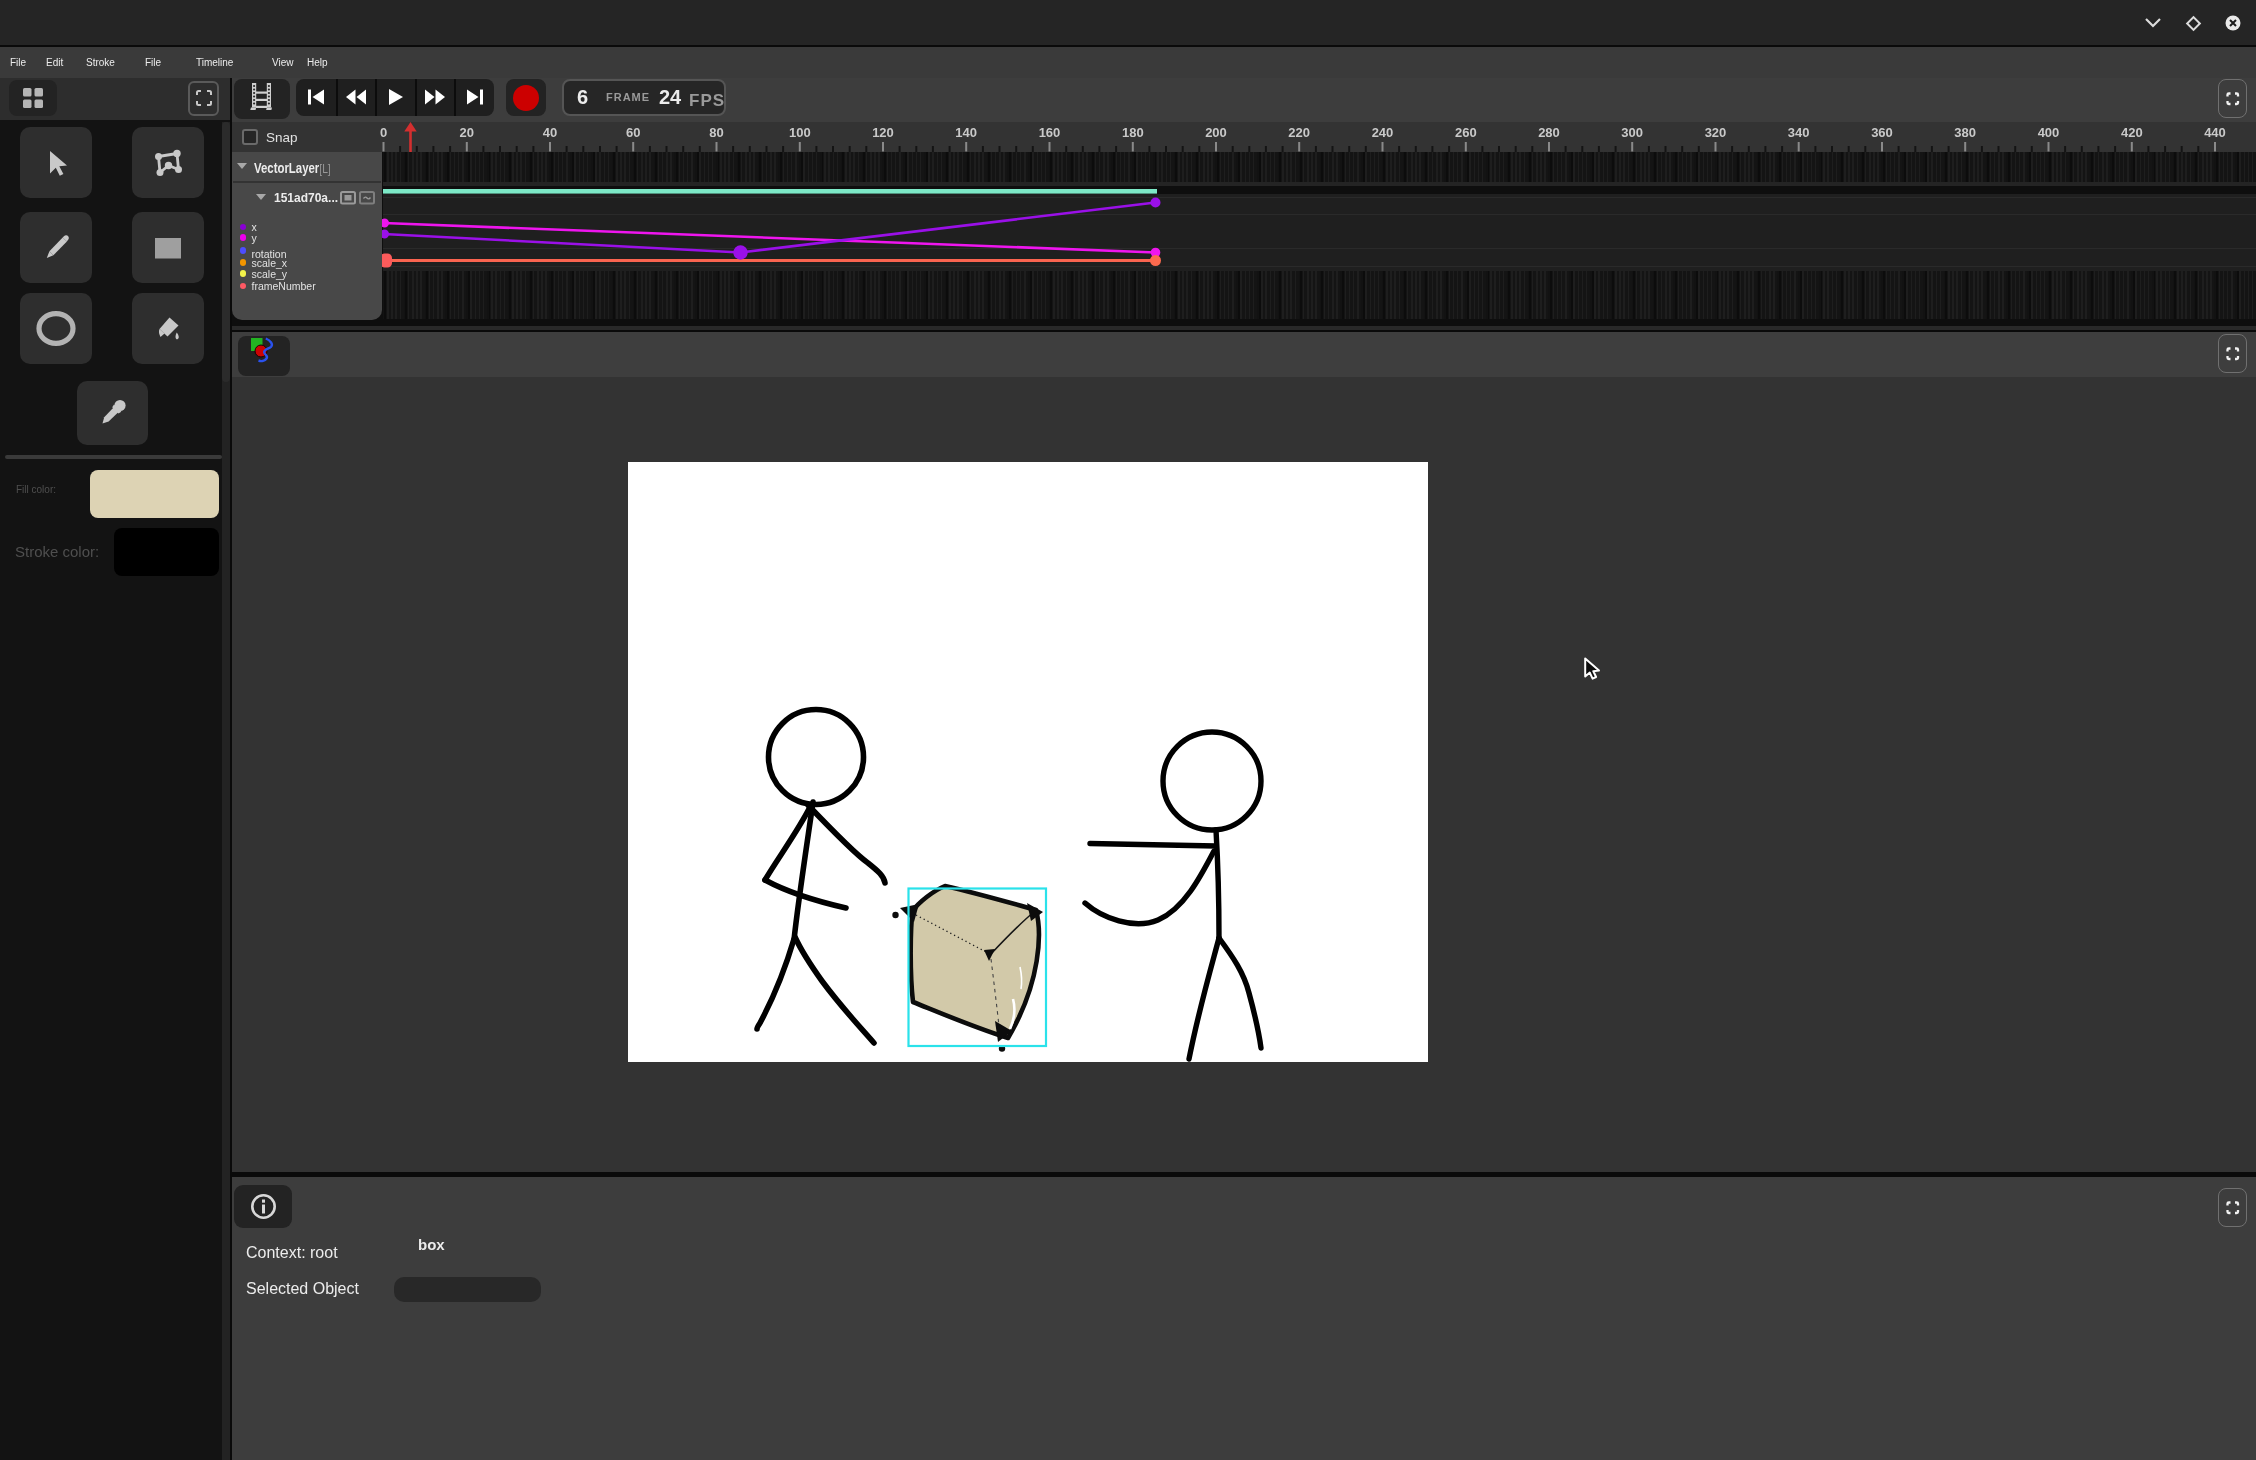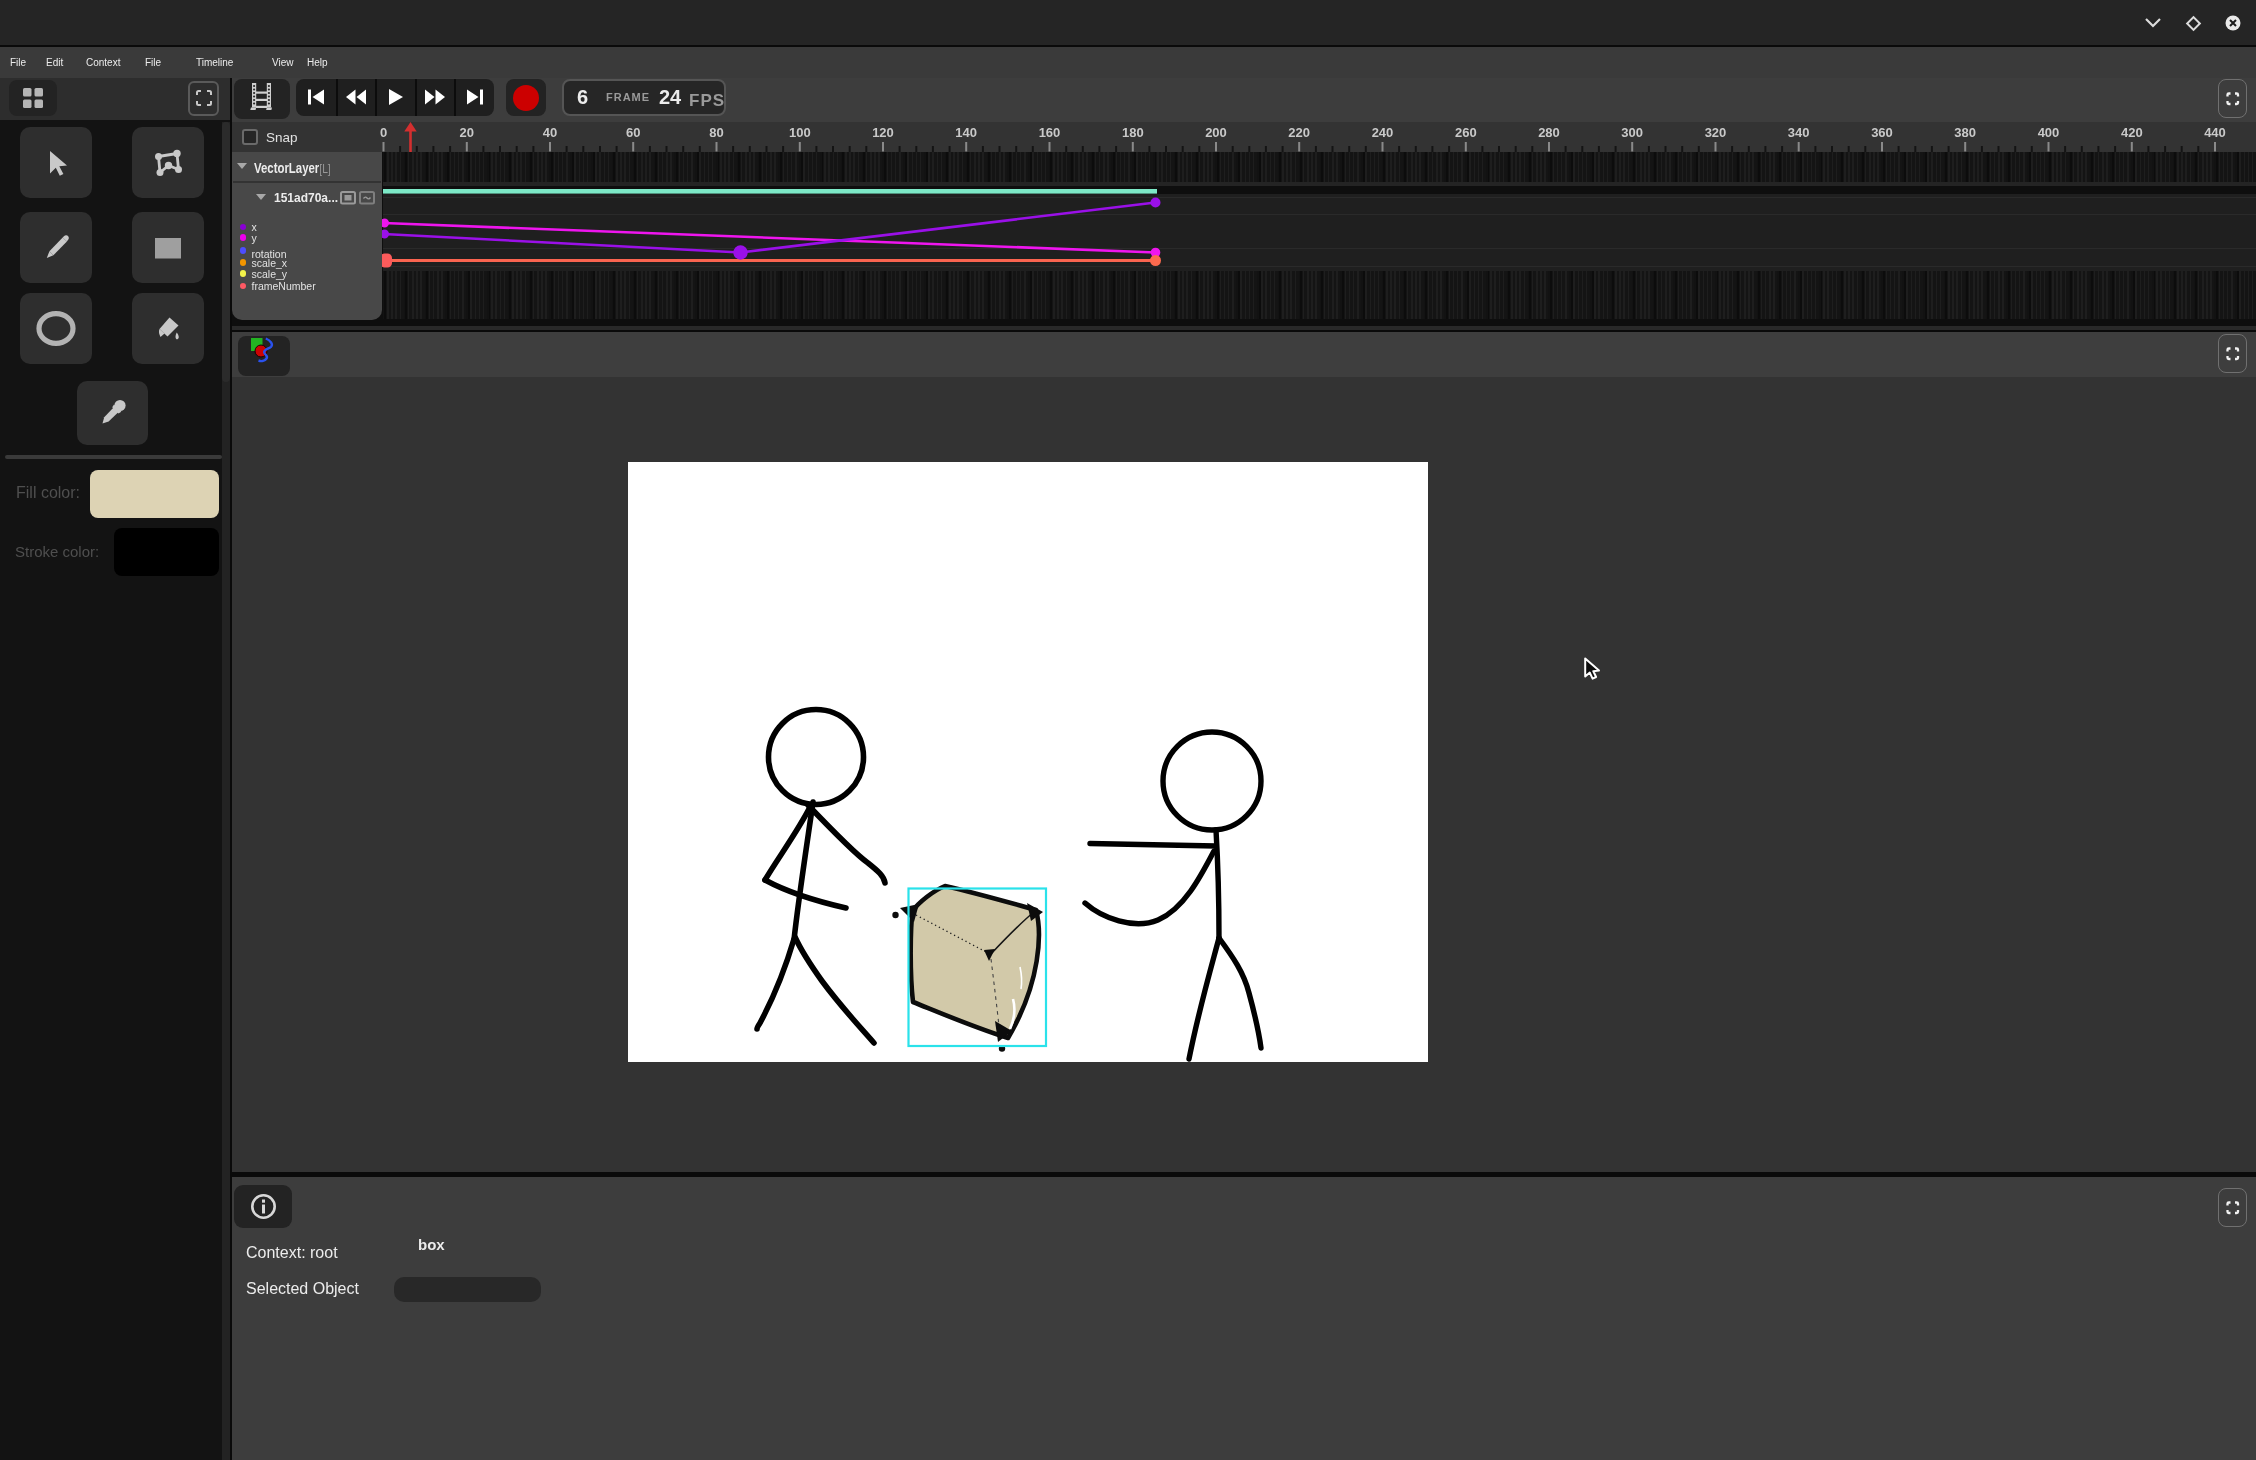--- a/index.html
+++ b/index.html
@@ -41,21 +41,21 @@
 <svg class="abs" style="left:2184px;top:14px" width="18" height="18">
       <rect x="5" y="5" width="9" height="9" transform="rotate(45 9.5 9.5)" fill="none" stroke="#dcdcdc" stroke-width="2"></rect>
     </svg>
 <svg class="abs" style="left:2224px;top:14px" width="18" height="18">
       <circle cx="9" cy="9" r="7.5" fill="#e9e9e9"></circle>
       <path d="M6 6 L12 12 M12 6 L6 12" stroke="#1c1c1c" stroke-width="2"></path>
     </svg>
 <div class="abs menubar"></div>
 <span class="menuitem" style="left:10px">File</span>
 <span class="menuitem" style="left:46px">Edit</span>
-<span class="menuitem" style="left:86px">Context</span>
+<span class="menuitem" style="left:86px">Stroke</span>
 <span class="menuitem" style="left:145px">File</span>
 <span class="menuitem" style="left:196px">Timeline</span>
 <span class="menuitem" style="left:272px">View</span>
 <span class="menuitem" style="left:307px">Help</span>
 <div class="abs leftpanel"></div>
 <div class="abs lp-header"></div>
 <div class="btn" style="left:9px;top:80px;width:48px;height:36px"></div>
 <svg class="abs" style="left:22px;top:87px" width="22" height="22">
       <rect x="1" y="1" width="8.5" height="8.5" rx="1.5" fill="#b5b5b5"></rect>
       <rect x="12.5" y="1" width="8.5" height="8.5" rx="1.5" fill="#b5b5b5"></rect>
@@ -113,21 +113,21 @@
       </svg>
     </div>
 <div class="toolbtn" style="left:77px;top:381px;width:71px;height:64px">
       <svg width="38" height="38">
         <path d="M8.5 29.5 L10.2 23.2 L20.5 12.5 L25.3 17.3 L14.6 27.6 Z" fill="#c9c9c9"></path>
         <circle cx="26" cy="11.5" r="5.6" fill="#c9c9c9"></circle>
         <path d="M20 10.5 L27.3 17.8 L24.5 19.5 L18.2 13.2 Z" fill="#c9c9c9"></path>
       </svg>
     </div>
 <div class="abs" style="left:5px;top:455px;width:217px;height:4px;background:#3a3a3a;border-radius:2px"></div>
-<span class="txt" style="left:16px;top:484px;font-size:16px;color:#4f4f4f">Fill color:</span>
+<span class="txt" style="left:16px;top:484px;font-size:10px;color:#4f4f4f">Fill color:</span>
 <div class="abs" style="left:90px;top:470px;width:129px;height:48px;background:#ddd3b4;border-radius:8px"></div>
 <span class="txt" style="left:15px;top:543px;font-size:15px;color:#4f4f4f">Stroke color:</span>
 <div class="abs" style="left:114px;top:528px;width:105px;height:48px;background:#000000;border-radius:8px"></div>
 <div class="abs" style="left:222px;top:122px;width:8px;height:1338px;background:#232323"></div>
 <div class="abs" style="left:222px;top:122px;width:8px;height:260px;background:#2b2b2b;border-radius:4px"></div>
 <div class="abs divv"></div>
 <div class="abs tl-header"></div>
 <div class="btn" style="left:234px;top:79px;width:56px;height:40px"></div>
 <svg class="abs" style="left:250px;top:82px" width="23" height="28">
       <g fill="#cfcfcf">

